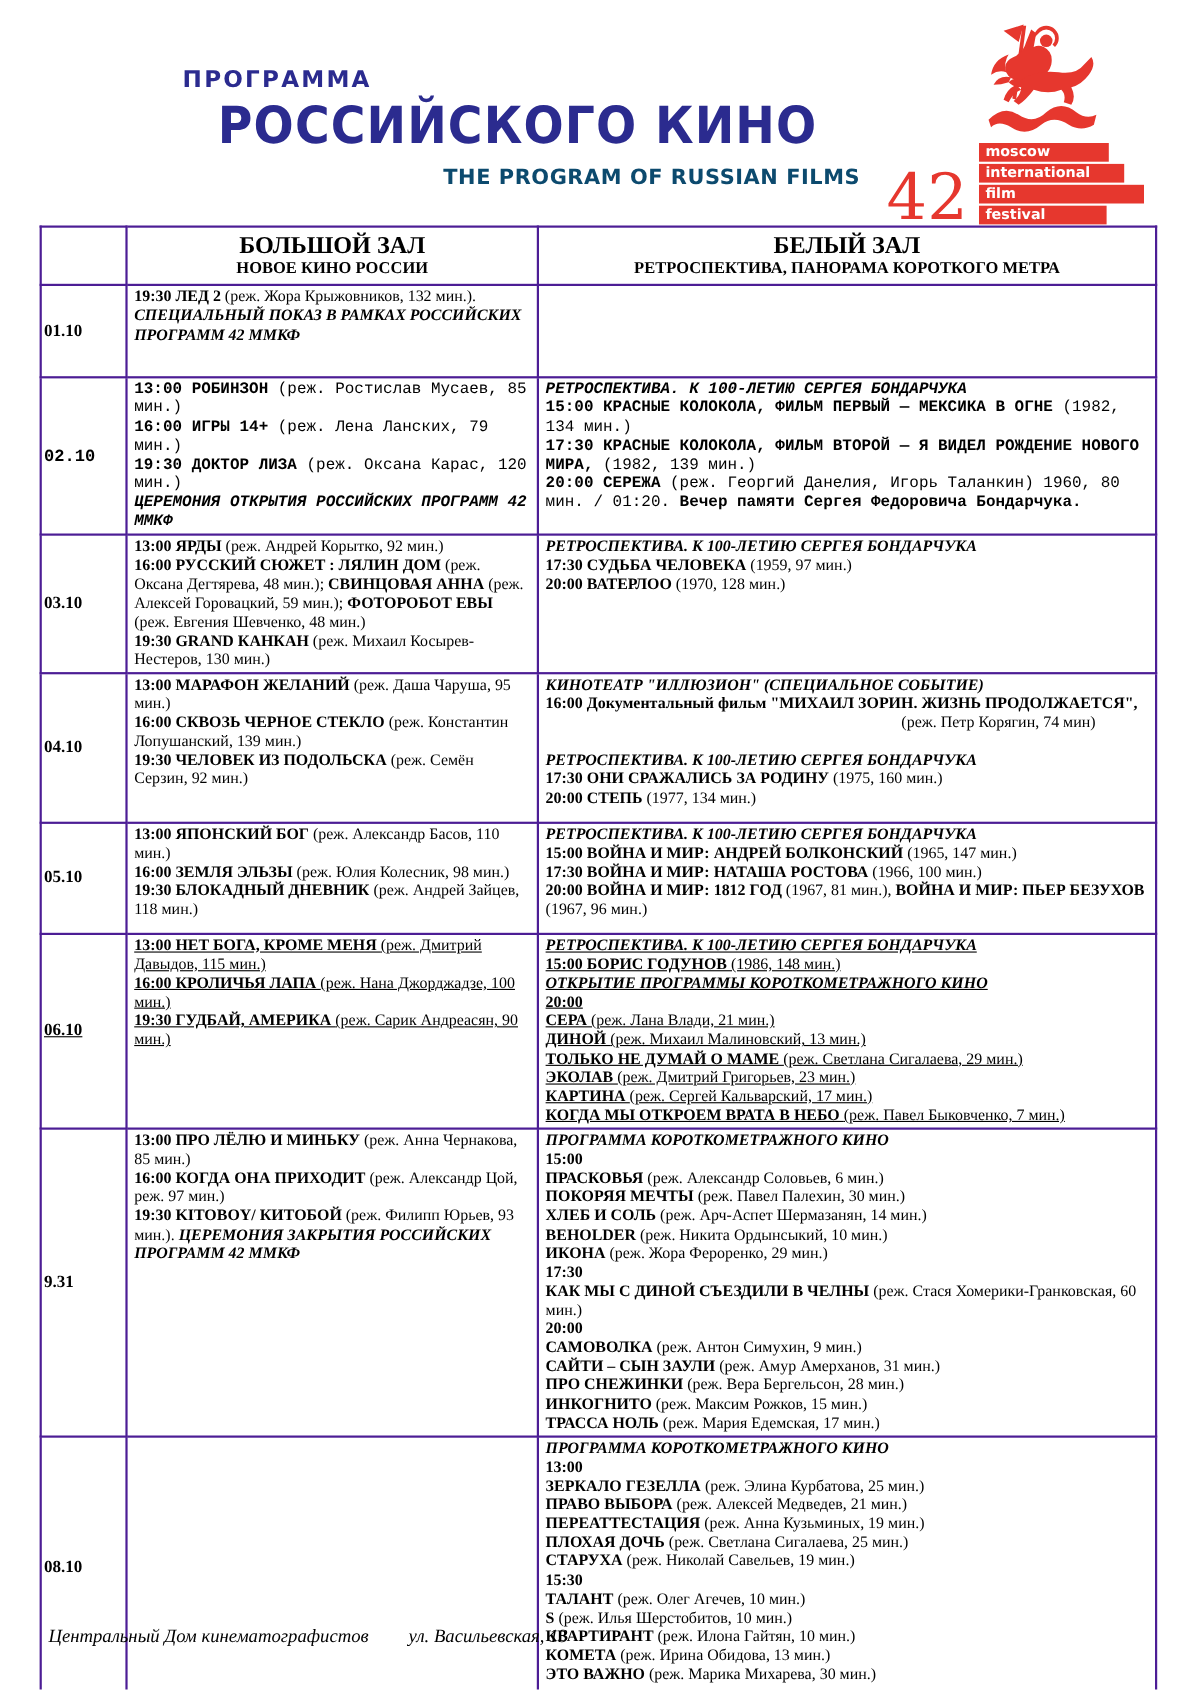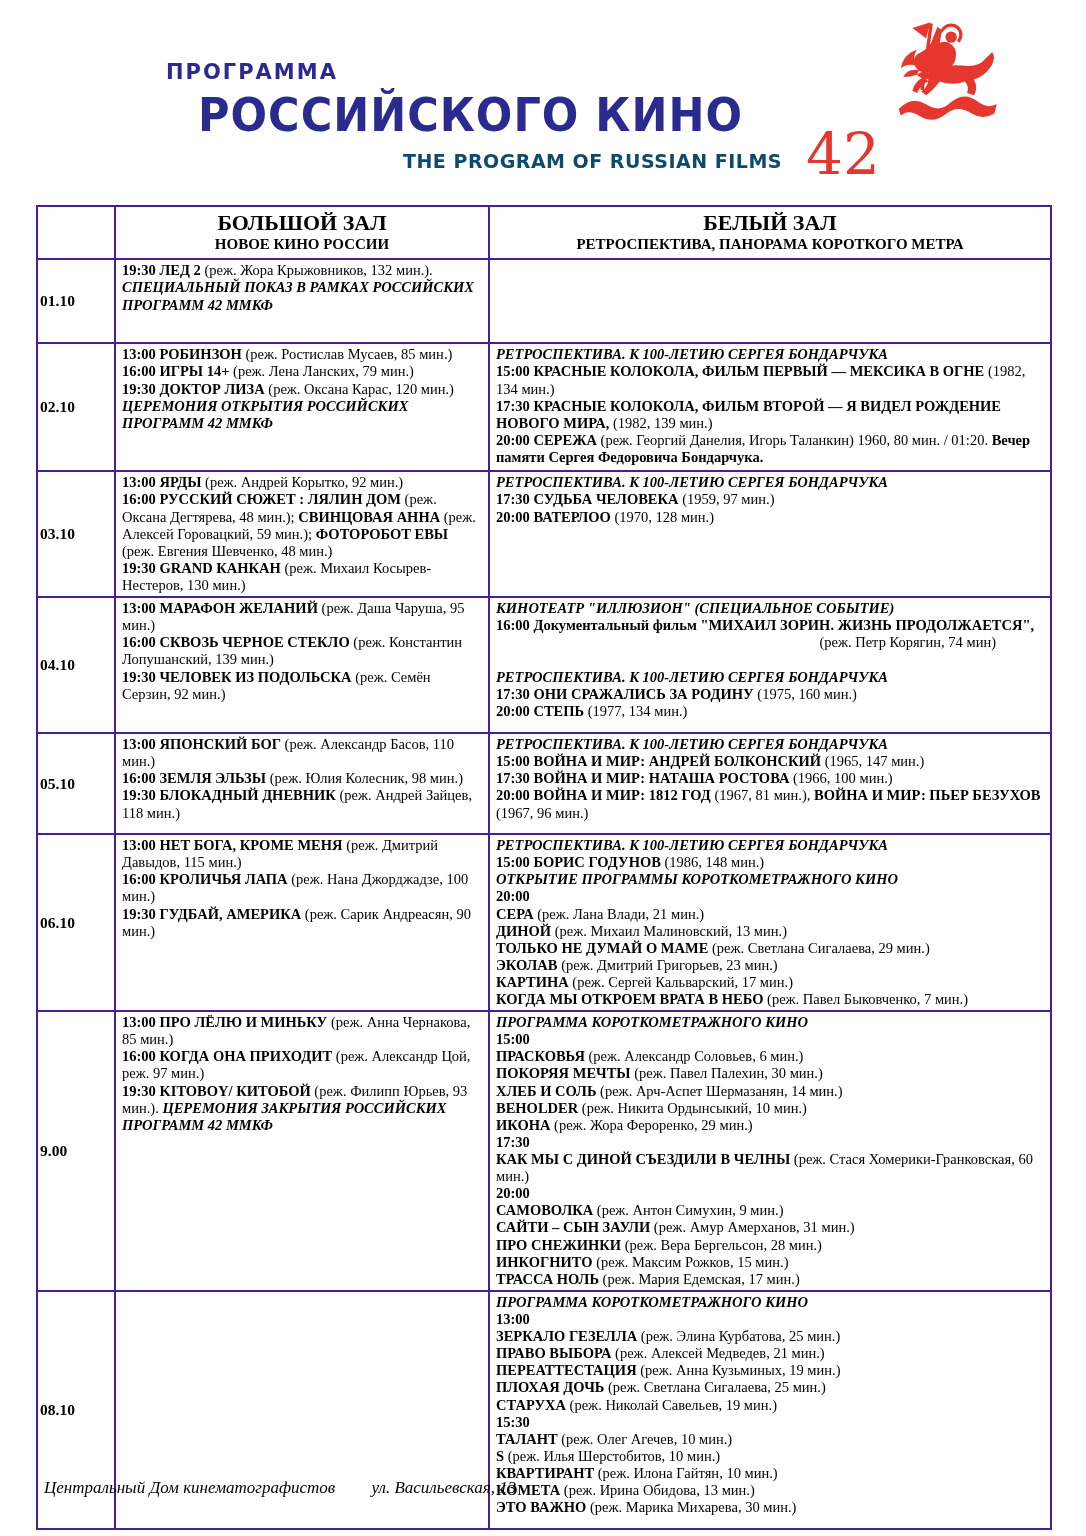--- a/index.html
+++ b/index.html
@@ -25,21 +25,21 @@
     position:absolute; left:403px; top:150px;
     font-family:"DejaVu Sans", sans-serif; font-weight:bold;
     font-size:19px; letter-spacing:0.5px; color:#0c4a6e;
   }
 
   .logo { position:absolute; left:806px; top:20px; width:236px; }
   .horseman { display:block; margin-left:52px; width:168px; height:114px; }
   .logo-row { display:flex; align-items:flex-end; margin-top:-4px; }
   .logo-num {
     font-family:"DejaVu Serif", serif; font-size:58px; line-height:0.85;
-    color:#e6372e; margin-right:25px;
+    color:#e6372e; margin-right:10px;
   }
   .logo-bars { display:flex; flex-direction:column; gap:2px; }
   .bar {
     background:#e6372e; color:#fff;
     font-family:"DejaVu Sans", sans-serif; font-weight:bold;
     font-size:13px; line-height:15px; padding:1px 4px 1px 6px;
     white-space:nowrap; box-sizing:border-box;
   }
   .bar:nth-child(1){ width:118px; }
   .bar:nth-child(2){ width:132px; }
@@ -62,25 +62,25 @@
   td.date-cell {
     vertical-align:middle;
     font-weight:bold; font-size:15.5px; padding:2px;
   }
   p.entry { margin:0; font-size:14.5px; line-height:1.18; }
   p.entry .b  { font-weight:bold; }
   p.entry .bi { font-weight:bold; font-style:italic;margin-top:40px; }
   p.entry.align-right { text-align:right; padding-right:46px; }
 
   tbody tr:nth-child(1) > td { height:78px; }
-  tbody tr:nth-child(2) > td { height:122px; }
+  tbody tr:nth-child(2) > td { height:122px;font-family:Liberation Mono, monospace; }
   tbody tr:nth-child(3) > td { height:113px; }
   tbody tr:nth-child(4) > td { height:130px; }
   tbody tr:nth-child(5) > td { height:95px; }
-  tbody tr:nth-child(6) > td { height:165px; }
+  tbody tr:nth-child(6) > td { height:165px;text-decoration:underline; }
   tbody tr:nth-child(7) > td { height:273px; }
   tbody tr:nth-child(8) > td { height:232px; }
 
   
   .footer {
     position:absolute; left:44px; top:1478px;
     font-size:17px; font-weight:normal; font-style:italic;
   }
   .footer .addr { margin-left:32px; }
 </style>
@@ -108,20 +108,26 @@
       <path d="M48 46 Q60 38 78 40 Q92 42 98 34 L104 28 Q108 34 102 42 Q96 50 88 52 Q92 60 88 66 L82 64 Q84 58 80 54 Q70 58 58 54 Q52 62 46 66 L42 63 Q48 58 48 52 Q42 52 38 48 Q42 44 48 46 Z"></path>
 
       <path d="M44 50 Q36 54 34 62 L38 64 Q42 56 48 54 Z"></path>
       <path d="M40 44 Q30 42 26 50 Q32 50 38 48 Z"></path>
 
       <path d="M22 78 Q34 66 46 74 Q58 82 68 72 Q80 62 92 72 Q100 78 108 74 L106 82 Q96 88 86 82 Q74 74 64 82 Q52 92 40 84 Q30 78 24 84 Z"></path>
     </g>
   </svg>
   <div class="logo-row">
     <div class="logo-num">42</div>
+    <div class="logo-bars">
+        <div class="bar">moscow</div>
+        <div class="bar">international</div>
+        <div class="bar">film</div>
+        <div class="bar">festival</div>
+      </div>
   </div>
 </div>
 
 <table class="schedule">
   <colgroup>
       <col class="c-date">
       <col class="c-bolshoi">
       <col>
     </colgroup>
   <thead>
@@ -219,21 +225,21 @@
           <p class="entry"><span class="b">20:00</span></p>
           <p class="entry"><span class="b">СЕРА </span><span class="r">(реж. Лана Влади, 21 мин.)</span></p>
           <p class="entry"><span class="b">ДИНОЙ </span><span class="r">(реж. Михаил Малиновский, 13 мин.)</span></p>
           <p class="entry"><span class="b">ТОЛЬКО НЕ ДУМАЙ О МАМЕ </span><span class="r">(реж. Светлана Сигалаева, 29 мин.)</span></p>
           <p class="entry"><span class="b">ЭКОЛАВ </span><span class="r">(реж. Дмитрий Григорьев, 23 мин.)</span></p>
           <p class="entry"><span class="b">КАРТИНА </span><span class="r">(реж. Сергей Кальварский, 17 мин.)</span></p>
           <p class="entry"><span class="b">КОГДА МЫ ОТКРОЕМ ВРАТА В НЕБО </span><span class="r">(реж. Павел Быковченко, 7 мин.)</span></p>
         </td>
       </tr>
       <tr>
-        <td class="date-cell">9.00</td>
+        <td class="date-cell">9.31</td>
         <td>
           <p class="entry"><span class="b">13:00 ПРО ЛЁЛЮ И МИНЬКУ </span><span class="r">(реж. Анна Чернакова, 85 мин.)</span></p>
           <p class="entry"><span class="b">16:00 КОГДА ОНА ПРИХОДИТ </span><span class="r">(реж. Александр Цой, реж. 97 мин.)</span></p>
           <p class="entry"><span class="b">19:30 KITOBOY/ КИТОБОЙ </span><span class="r">(реж. Филипп Юрьев, 93 мин.). </span><span class="bi">ЦЕРЕМОНИЯ ЗАКРЫТИЯ РОССИЙСКИХ ПРОГРАММ 42 ММКФ</span></p>
         </td>
         <td>
           <p class="entry"><span class="bi">ПРОГРАММА КОРОТКОМЕТРАЖНОГО КИНО</span></p>
           <p class="entry"><span class="b">15:00</span></p>
           <p class="entry"><span class="b">ПРАСКОВЬЯ </span><span class="r">(реж. Александр Соловьев, 6 мин.)</span></p>
           <p class="entry"><span class="b">ПОКОРЯЯ МЕЧТЫ </span><span class="r">(реж. Павел Палехин, 30 мин.)</span></p>

